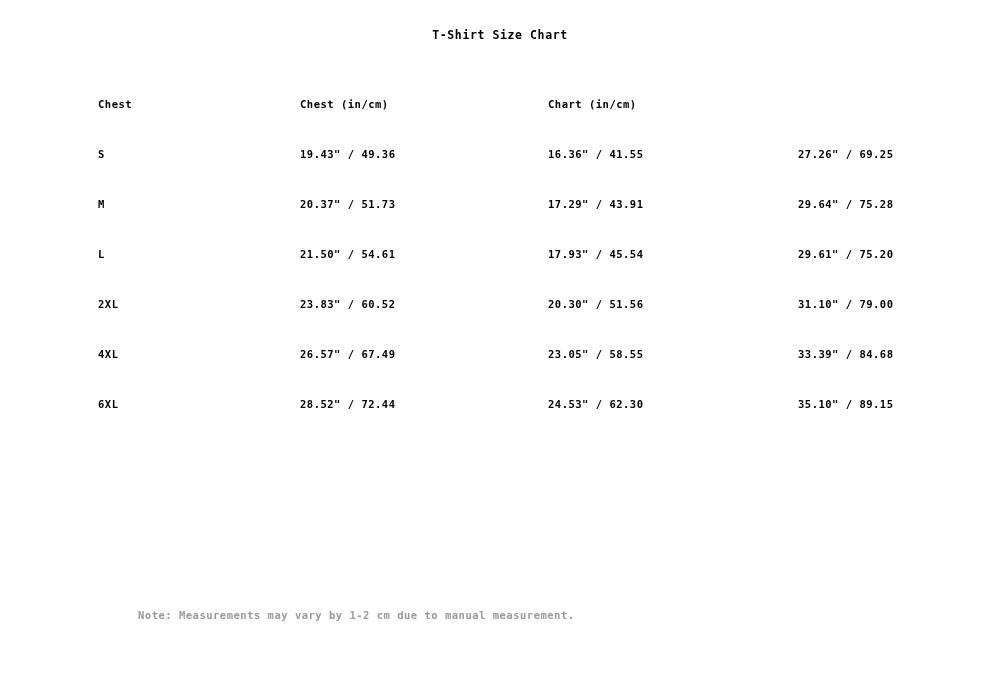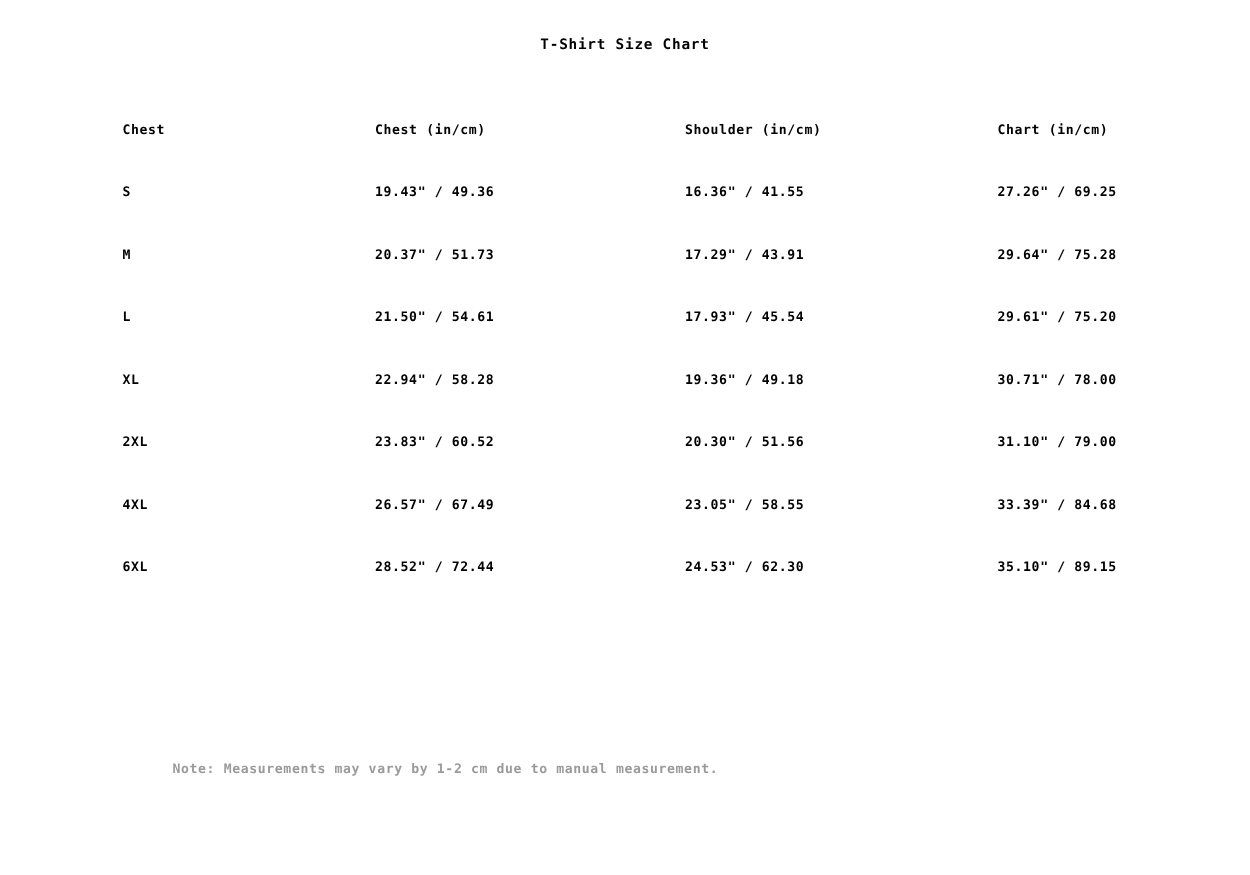--- a/index.html
+++ b/index.html
@@ -75,21 +75,20 @@
 
 <div class="page">
 
   <div class="title">T-Shirt Size Chart</div>
 
   <div class="table">
 
     <div class="row header-row">
       <div class="cell c0">Chest</div>
       <div class="cell c1">Chest (in/cm)</div>
-      <div class="cell c2">Shoulder (in/cm)</div>
       <div class="cell c3">Chart (in/cm)</div>
     </div>
 
     <div class="row">
       <div class="cell c0">S</div>
       <div class="cell c1">19.43" / 49.36</div>
       <div class="cell c2">16.36" / 41.55</div>
       <div class="cell c3">27.26" / 69.25</div>
     </div>
 
@@ -100,26 +99,20 @@
       <div class="cell c3">29.64" / 75.28</div>
     </div>
 
     <div class="row">
       <div class="cell c0">L</div>
       <div class="cell c1">21.50" / 54.61</div>
       <div class="cell c2">17.93" / 45.54</div>
       <div class="cell c3">29.61" / 75.20</div>
     </div>
 
-    <div class="row">
-      <div class="cell c0">XL</div>
-      <div class="cell c1">22.94" / 58.28</div>
-      <div class="cell c2">19.36" / 49.18</div>
-      <div class="cell c3">30.71" / 78.00</div>
-    </div>
 
     <div class="row">
       <div class="cell c0">2XL</div>
       <div class="cell c1">23.83" / 60.52</div>
       <div class="cell c2">20.30" / 51.56</div>
       <div class="cell c3">31.10" / 79.00</div>
     </div>
 
 
     <div class="row">

